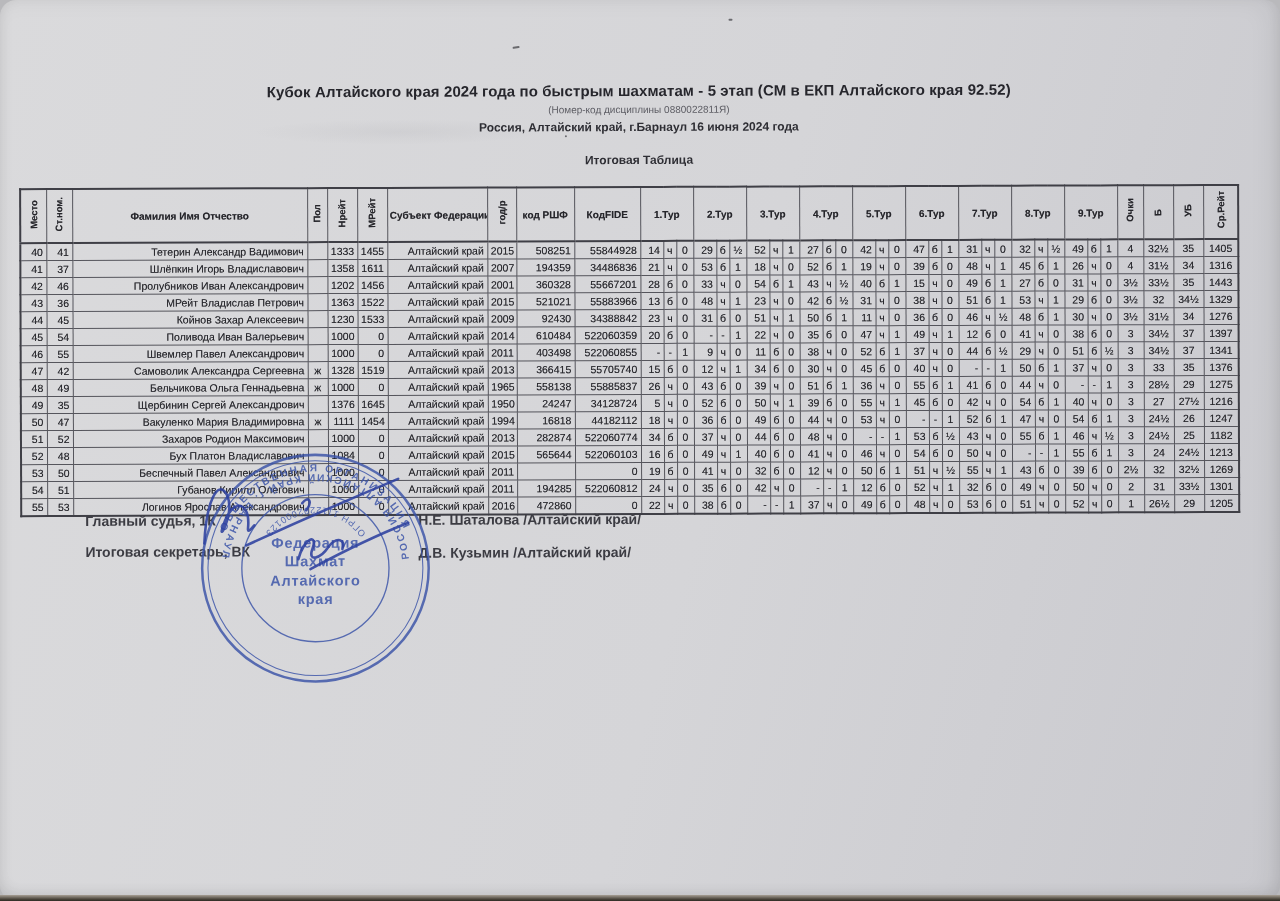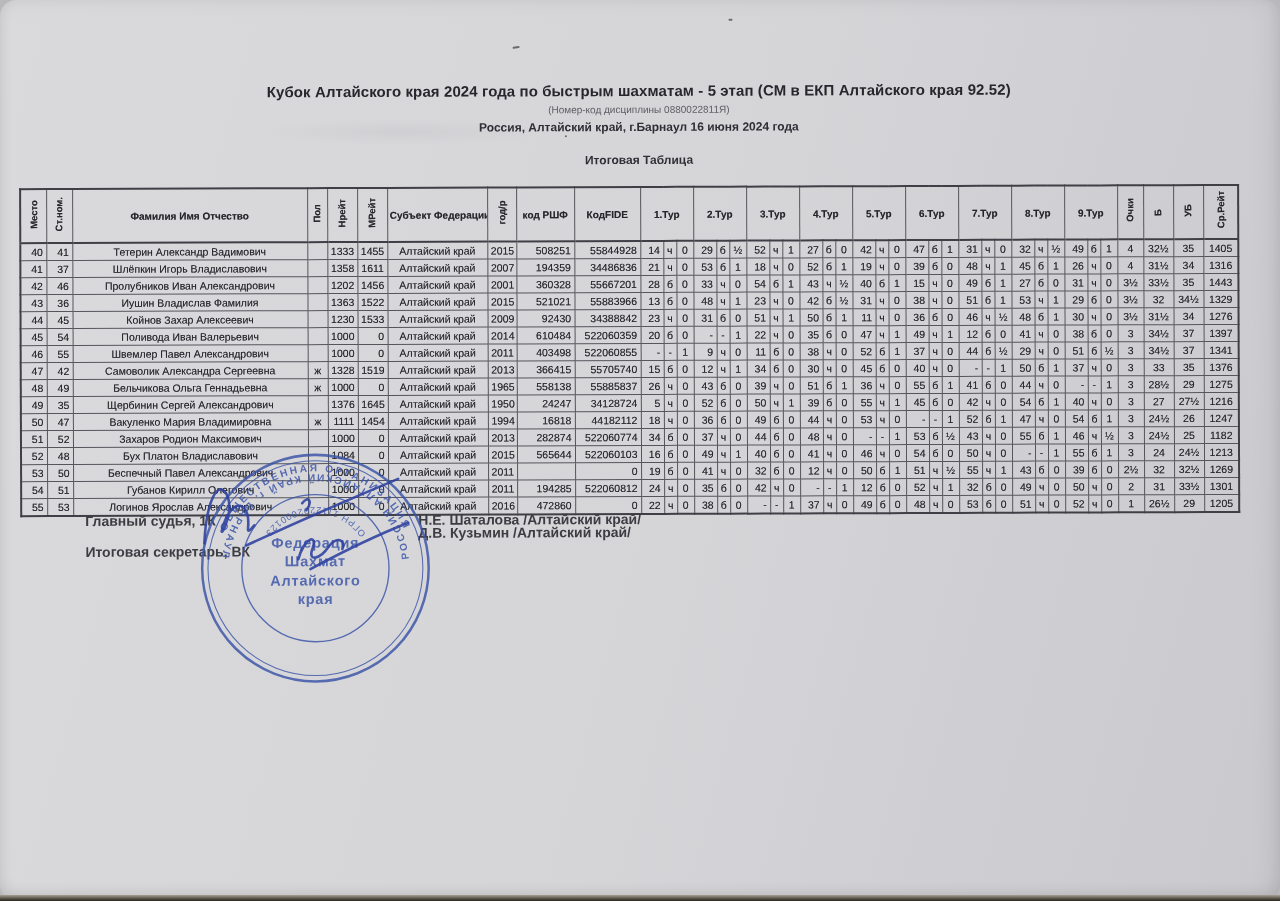--- a/index.html
+++ b/index.html
@@ -51,29 +51,29 @@
     overflow:hidden;white-space:nowrap;
   }
   table.results thead th{
     height:50px;vertical-align:middle;text-align:center;
     font-size:10px;font-weight:bold;border-bottom:2px solid #3f3f46;padding:1px 2px;
   }
   .vtext{
     display:inline-block;writing-mode:vertical-rl;transform:rotate(180deg);
     font-size:9.5px;font-weight:bold;line-height:1;white-space:nowrap;
   }
-  td.al-l{text-align:center;}
+  td.al-l{text-align:right;}
   td.al-r{text-align:right;}
   td.al-c{text-align:center;}
 
   .sig-row{position:absolute;font-size:14px;font-weight:bold;color:#3c3c43;text-align:center;}
   .sig-role1{left:85px;top:511px;}
   .sig-name1{left:418px;top:511px;}
   .sig-role2{left:85px;top:542px;}
-  .sig-name2{left:418px;top:524px;}
+  .sig-name2{left:418px;top:544px;}
 
   .stamp-svg{position:absolute;left:194px;top:446px;width:242px;height:242px;opacity:0.82;}
   .stamp-svg text{font-family:"Liberation Sans",sans-serif;fill:var(--ink,#3a53a8);}
   .ring-text{font-size:10.5px;font-weight:bold;letter-spacing:2.5px;}
   .ogrn-text{font-size:9.5px;letter-spacing:1.5px;}
   .center-text{font-size:15px;font-weight:bold;letter-spacing:0.8px;text-anchor:middle;}
   .ink-layer{position:absolute;left:150px;top:440px;width:340px;height:195px;}
 </style>
 </head>
 <body>
@@ -290,21 +290,21 @@
             <td class="al-c">ч</td>
             <td class="al-c">0</td>
             <td class="al-c">3½</td>
             <td class="al-c">33½</td>
             <td class="al-c">35</td>
             <td class="al-c">1443</td>
           </tr>
           <tr>
             <td class="al-r">43</td>
             <td class="al-r">36</td>
-            <td class="al-l">Иушин Владислав Фамилия</td>
+            <td class="al-l">МРейт Владислав Петрович</td>
             <td class="al-c"></td>
             <td class="al-r">1363</td>
             <td class="al-r">1522</td>
             <td class="al-l">Алтайский край</td>
             <td class="al-c">2015</td>
             <td class="al-r">521021</td>
             <td class="al-r">55883966</td>
             <td class="al-r">13</td>
             <td class="al-c">б</td>
             <td class="al-c">0</td>

